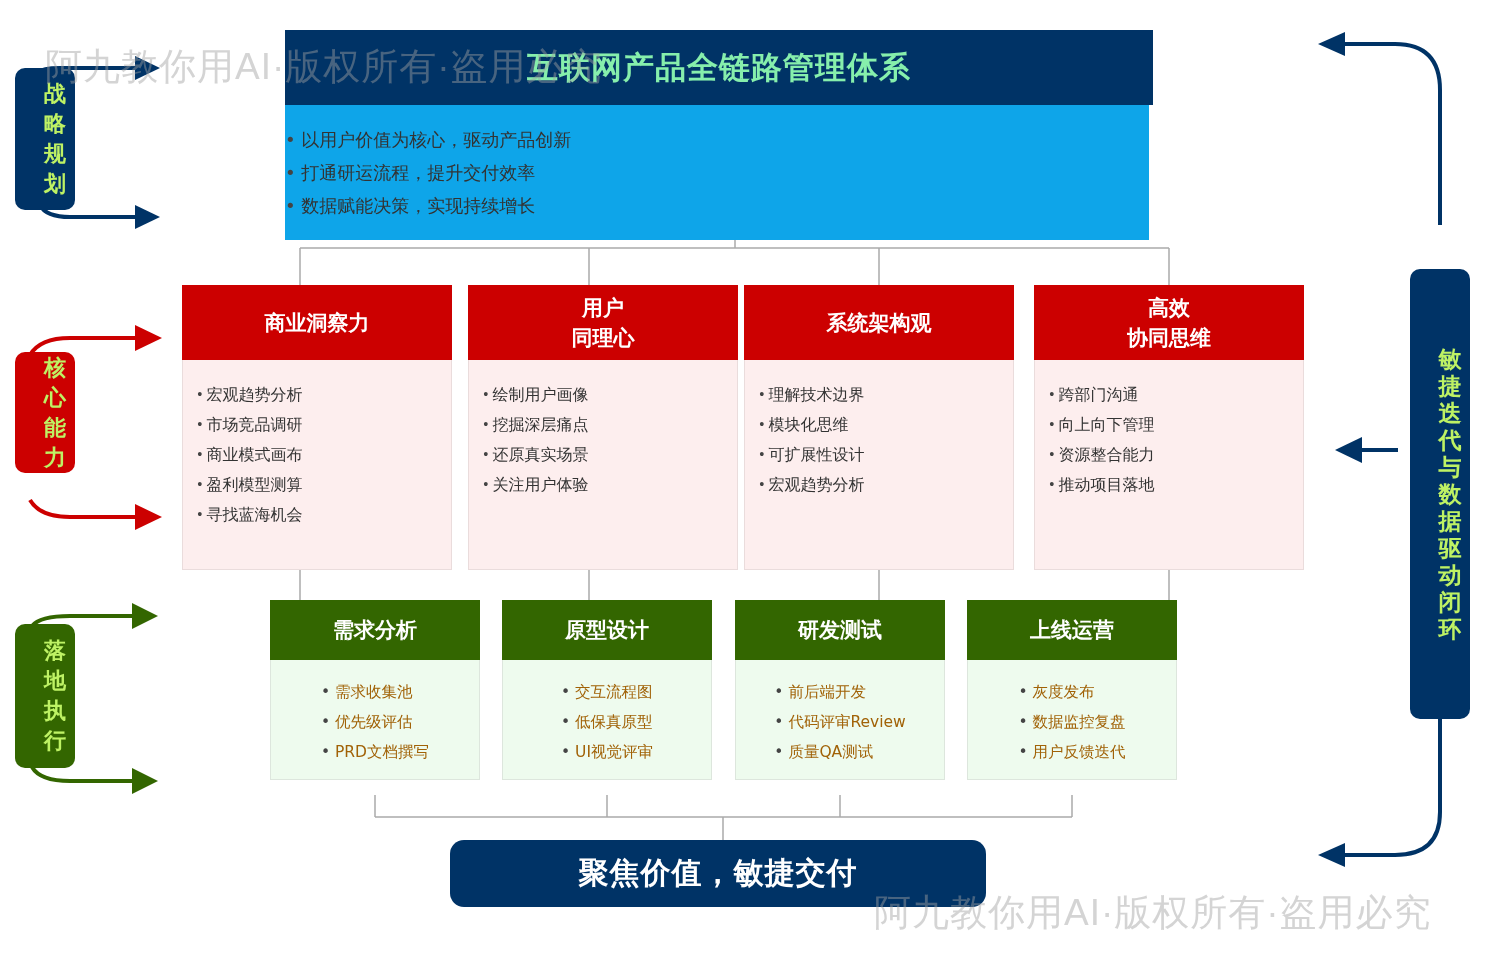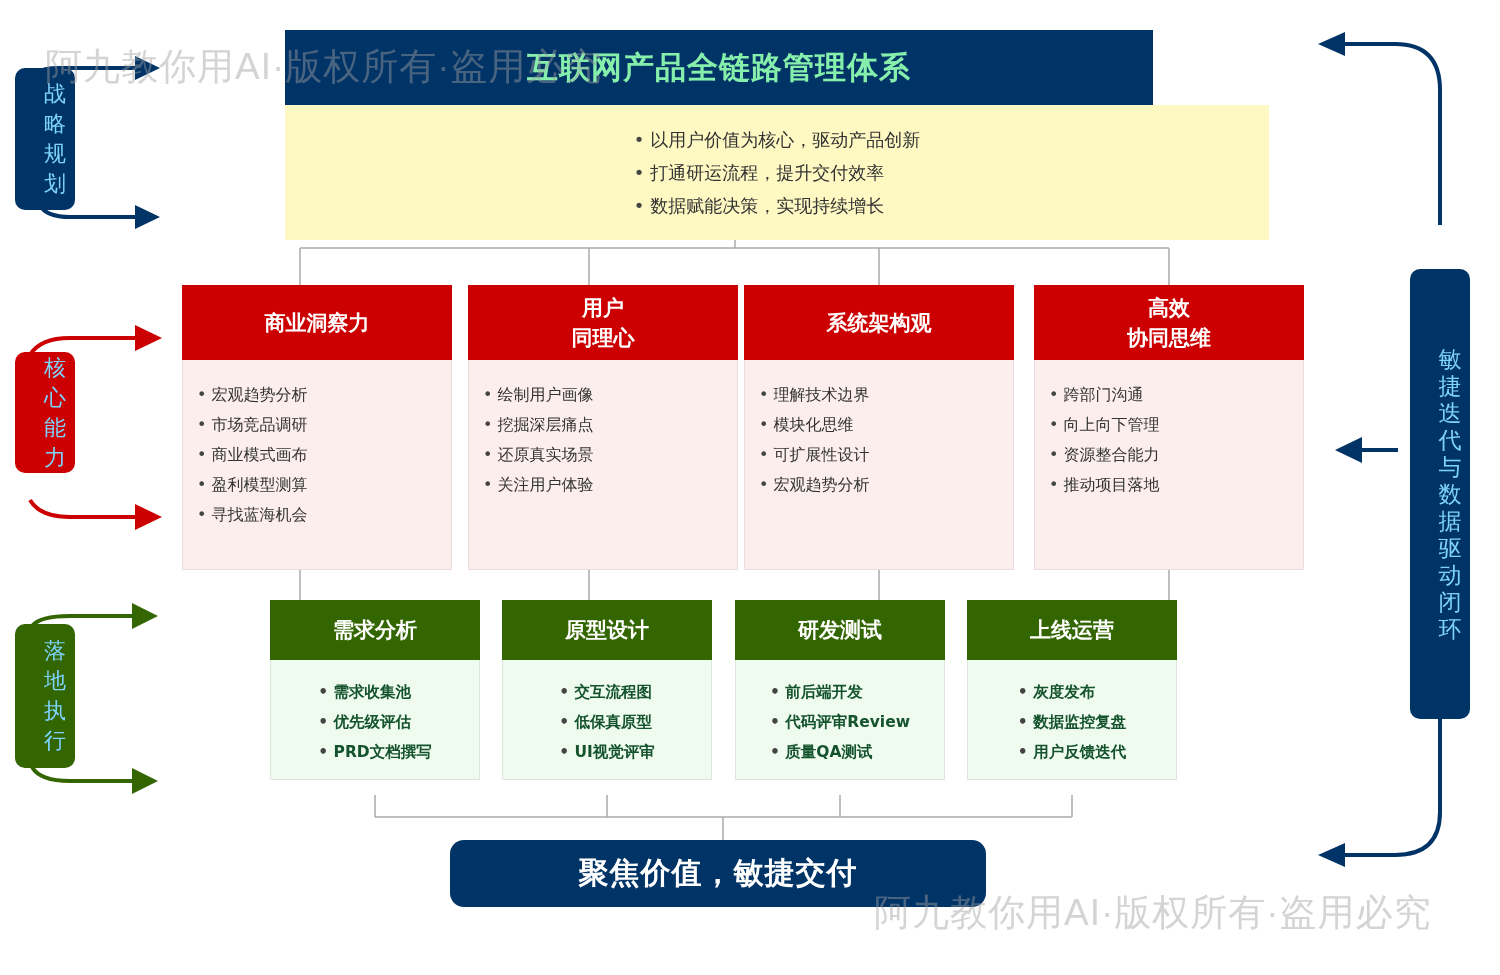--- a/index.html
+++ b/index.html
@@ -6,50 +6,50 @@
   html, body { width: 1500px; height: 975px; background: #ffffff; overflow: hidden; }
   body { position: relative; font-family: "DejaVu Sans", "Liberation Sans", sans-serif; color: #333; }
   .abs { position: absolute; }
 
   
   #lines { position: absolute; left: 0; top: 0; width: 1500px; height: 975px; z-index: 1; pointer-events: none; }
 
   
   .top-header { left: 285px; top: 30px; width: 868px; height: 75px; background: #003366; color: #86efac;
     display: flex; align-items: center; justify-content: center; font-size: 31px; font-weight: bold; z-index: 2; letter-spacing: 1px; }
-  .top-body { left: 285px; top: 105px; width: 984px; height: 135px; background: #fef9c3; z-index: 2;
-    display: flex; flex-direction: column; align-items: center; justify-content: center; }
+  .top-body { left: 285px; top: 105px; width: 864px; height: 135px; background: #0ea5e9; z-index: 2;
+    display: flex; flex-direction: column; align-items: flex-start; justify-content: center; }
   .top-body ul { list-style: none; }
   .top-body li { font-size: 18px; color: #333; line-height: 33px; }
   .top-body li::before, .card-body li::before { content: "• "; color: #444; }
 
   
-  .side-tag { width: 60px; border-radius: 10px; color: #7dd3fc; font-weight: normal; font-size: 22px;
+  .side-tag { width: 60px; border-radius: 10px; color: #bef264; font-weight: bold; font-size: 22px;
     display: flex; align-items: center; justify-content: center; text-align: center; z-index: 3; line-height: 30px; padding-left: 20px; }
   .side-tag span { width: 24px; word-break: break-all; display: block; }
   .tag-strategy { left: 15px; top: 68px; height: 142px; background: #003366; }
   .tag-core { left: 15px; top: 352px; height: 121px; background: #cc0000; }
   .tag-exec { left: 15px; top: 624px; height: 144px; background: #336600; }
   .tag-agile { left: 1410px; top: 225px; width: 60px; height: 450px; background: #003366; font-size: 23px; line-height: 27px; margin-top: 44px; }
 
   
   .card-red { width: 270px; height: 285px; top: 285px; z-index: 2; }
   .card-red .card-head { height: 75px; background: #cc0000; color: #fff; font-weight: bold; font-size: 21px;
     display: flex; align-items: center; justify-content: center; text-align: center; line-height: 30px; white-space: pre-line; }
-  .card-red .card-body { height: 210px; background: #fdeeee; border: 1px solid #eadcdc; border-top: none; padding: 20px 0 0 14px; }
+  .card-red .card-body { height: 210px; background: #fdeeee; border: 1px solid #eadcdc; border-top: none; padding: 20px 0 0 14px; font-family: Liberation Serif, serif; }
   .card-body ul { list-style: none; }
   .card-red li { font-size: 16px; line-height: 30px; color: #333; }
 
   
   .card-green { width: 210px; height: 212px; top: 600px; z-index: 2; }
   .card-green .card-head { height: 60px; background: #336600; color: #fff; font-weight: bold; font-size: 21px;
     display: flex; align-items: center; justify-content: center; }
   .card-green .card-body { height: 120px; background: #eefbee; border: 1px solid #dde6dd; border-top: none;
     display: flex; justify-content: center; padding-top: 17px; }
-  .card-green li { font-size: 15.5px; line-height: 30px; color: #14532d; font-weight: bold; }
+  .card-green li { font-size: 15.5px; line-height: 30px; color: #a16207; }
 
   
   .bottom-banner { left: 450px; top: 840px; width: 536px; height: 67px; background: #003366; color: #fff; border-radius: 14px;
     display: flex; align-items: center; justify-content: center; font-size: 30px; font-weight: bold; z-index: 2; letter-spacing: 1px; }
 
   
   .watermark { font-size: 37px; color: rgba(160,160,160,0.45); z-index: 4; white-space: nowrap; font-family: "Liberation Sans", sans-serif; letter-spacing: 1px; }
   .wm-top { left: 45px; top: 42px; }
   .wm-bottom { left: 874px; top: 888px; }
 </style>

